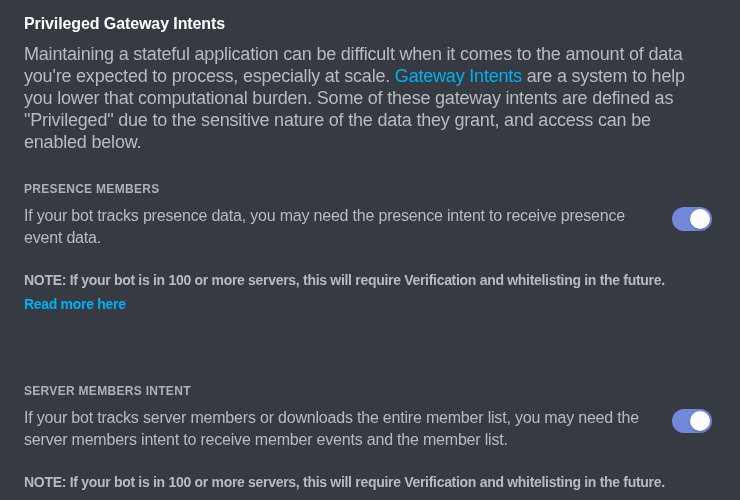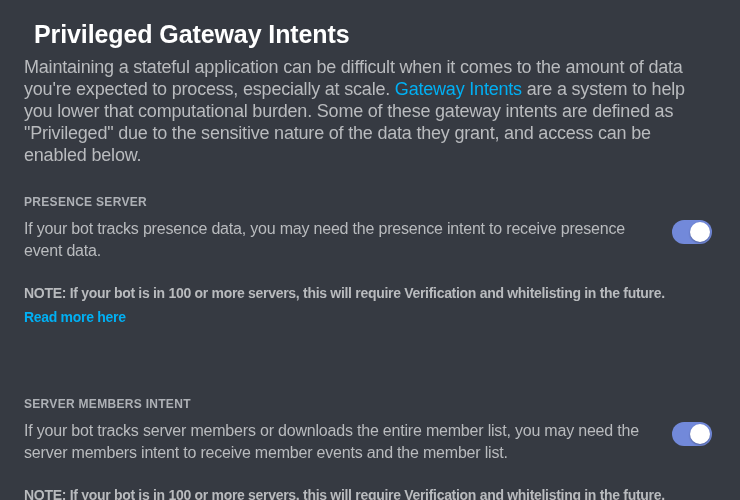--- a/index.html
+++ b/index.html
@@ -19,22 +19,22 @@
     overflow: hidden;
   }
   body {
     background: var(--background, #363a42);
     font-family: "Liberation Sans", "DejaVu Sans", sans-serif;
     color: var(--body_text, #b9bbbe);
     padding: 12px 24px 0 24px;
     -webkit-font-smoothing: antialiased;
   }
   h1.page-title {
-    margin: 10px;
-    font-size: 25px;
+    margin: 0;
+    font-size: 16px;
     line-height: 24px;
     font-weight: 700;
     color: var(--title, #ffffff);
     letter-spacing: -0.1px;
   }
   p.intro {
     margin: 7px 0 0 0;
     font-size: 18px;
     line-height: 22px;
     letter-spacing: -0.2px;
@@ -106,21 +106,21 @@
 </head>
 <body>
 
 <main class="content">
 
   <h1 class="page-title">Privileged Gateway Intents</h1>
 
   <p class="intro"><span>Maintaining a stateful application can be difficult when it comes to the amount of data you're expected to process, especially at scale. </span><a class="link">Gateway Intents</a><span> are a system to help you lower that computational burden. Some of these gateway intents are defined as "Privileged" due to the sensitive nature of the data they grant, and access can be enabled below.</span></p>
 
   <section class="intent">
-    <h5 class="intent-label">PRESENCE SERVER</h5>
+    <h5 class="intent-label">PRESENCE MEMBERS</h5>
     <div class="intent-row">
       <p class="intent-desc">If your bot tracks presence data, you may need the presence intent to receive presence event data.</p>
       <div class="toggle" role="switch" aria-checked="true" data-state="on">
         <div class="knob"></div>
       </div>
     </div>
     <p class="note"><strong>NOTE: If your bot is in 100 or more servers, this will require Verification and whitelisting in the future. </strong><a class="link">Read more here</a></p>
   </section>
 
   <section class="intent intent--second">

